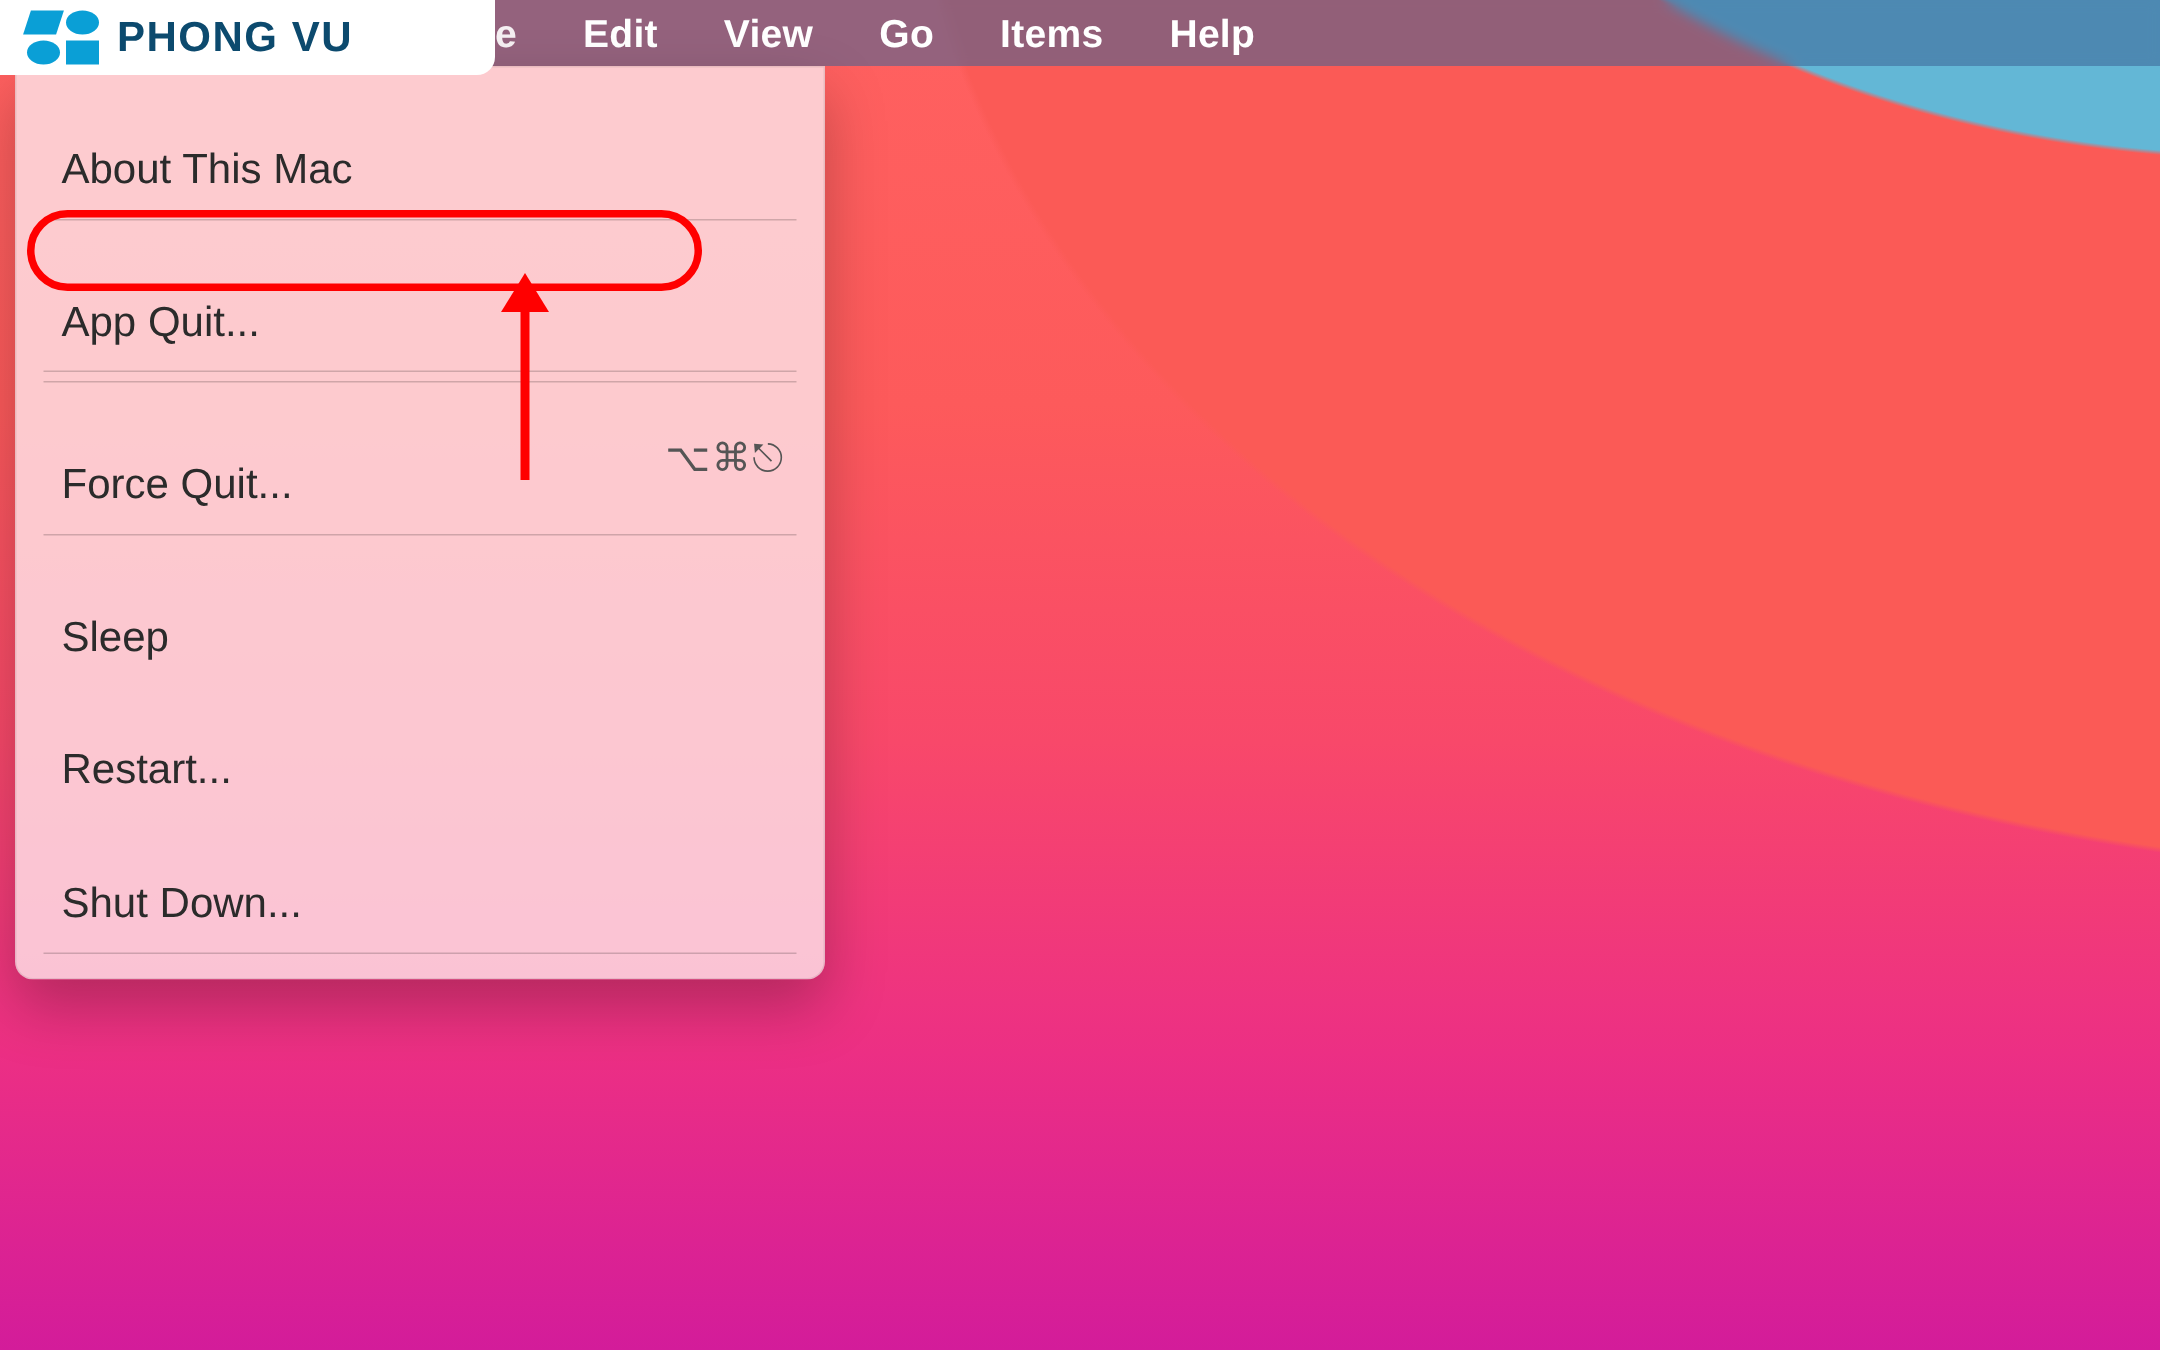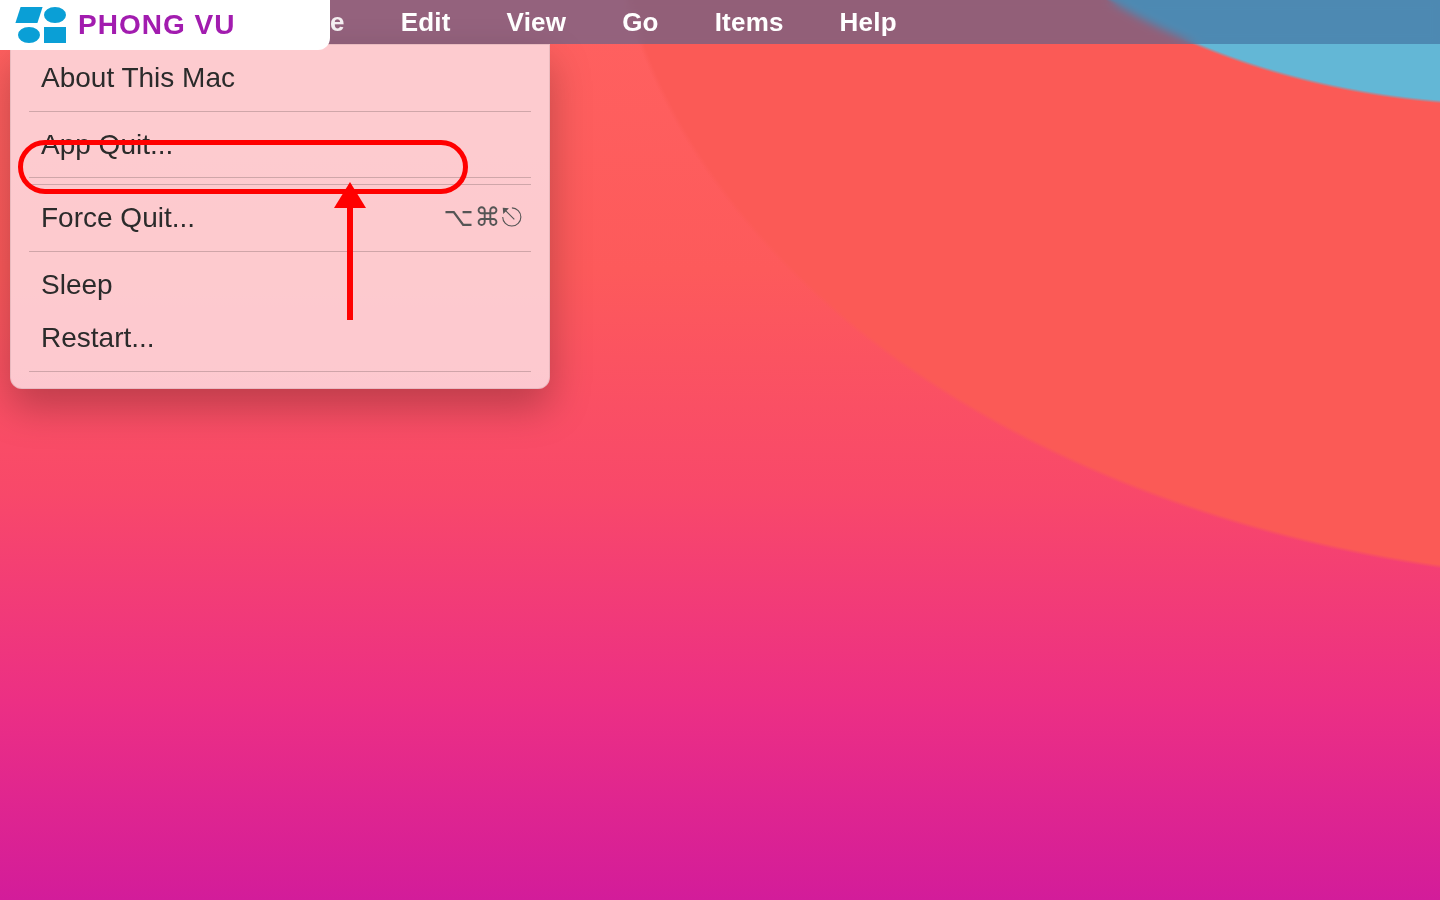--- a/index.html
+++ b/index.html
@@ -21,21 +21,21 @@
       backdrop-filter: blur(4px);
       display: flex;
       align-items: center;
       color: #fff;
       font-size: 26px;
       font-weight: 600;
       letter-spacing: 0.2px;
       padding-left: 360px;
       gap: 44px;
     }
-    .menubar .mi { cursor: default; margin-left: 12px; }
+    .menubar .mi { cursor: default; }
     .logo-chip {
       position: absolute;
       top: 0; left: 0;
       width: 330px;
       height: 50px;
       background: #fff;
       border-bottom-right-radius: 12px;
       display: flex;
       align-items: center;
       padding-left: 18px;
@@ -47,42 +47,42 @@
       display: grid;
       grid-template-columns: 22px 22px;
       grid-template-rows: 16px 16px;
       gap: 4px;
       align-content: center;
     }
     .logo-mark span:nth-child(1){ background:#0a9fd6; transform: skewX(-18deg); }
     .logo-mark span:nth-child(2){ background:#0a9fd6; border-radius:50%; }
     .logo-mark span:nth-child(3){ background:#0a9fd6; border-radius:50%; }
     .logo-mark span:nth-child(4){ background:#0a9fd6; }
-    .logo-text { color:#a21caf; font-weight:800; font-size:28px; letter-spacing:1px; margin-left:6px; }
+    .logo-text { color:#0c4a6e; font-weight:800; font-size:28px; letter-spacing:1px; margin-left:6px; }
     .dropdown {
       position: absolute;
       top: 44px;
       left: 10px;
       width: 540px;
       background: rgba(252, 227, 232, 0.82);
       border: 1px solid rgba(0,0,0,0.08);
       border-radius: 0 0 12px 12px;
       padding: 6px 0 10px 0;
       font-size: 28px;
       color: #2b2b2b;
       box-shadow: 0 18px 40px rgba(0,0,0,0.25);
     }
     .dropdown .row {
       display: flex;
       align-items: center;
       justify-content: space-between;
       padding: 10px 26px 10px 30px;
       line-height: 1.2;
     }
-    .dropdown .row .lbl { display:flex; align-items:center; }
+    .dropdown .row .lbl { display:flex; align-items:center;margin-top:35px; }
     .dropdown .row .sc { font-size: 26px; color:#555; letter-spacing:1px; }
     .dropdown hr {
       border: none;
       border-top: 1px solid rgba(0,0,0,0.18);
       margin: 6px 18px;
     }
     .chev { font-size:28px; color:#333; }
     .redact {
       display:inline-block;
       width: 190px;
@@ -143,20 +143,23 @@
       <span class="lbl">Force Quit...</span>
       <span class="sc">⌥⌘⎋</span>
     </div>
     <hr>
     <div class="row">
       <span class="lbl">Sleep</span>
     </div>
     <div class="row">
       <span class="lbl">Restart...</span>
     </div>
+    <div class="row">
+      <span class="lbl">Shut Down...</span>
+    </div>
     <hr>
   </div>
 
   <div class="annot-circle" style="top:140px; left:18px; width:450px; height:54px;"></div>
 
   <svg class="annot-arrow" style="top:180px; left:320px; width:60px; height:150px;">
     <line x1="30" y1="140" x2="30" y2="18" stroke="#ff0000" stroke-width="6"></line>
     <polygon points="30,2 14,28 46,28" fill="#ff0000"></polygon>
   </svg>
 

